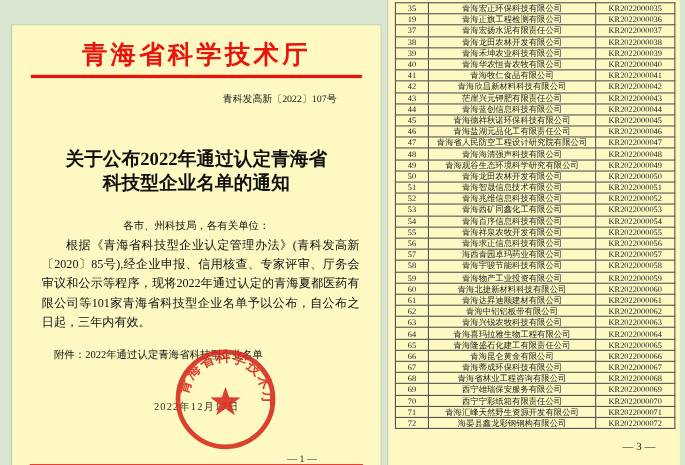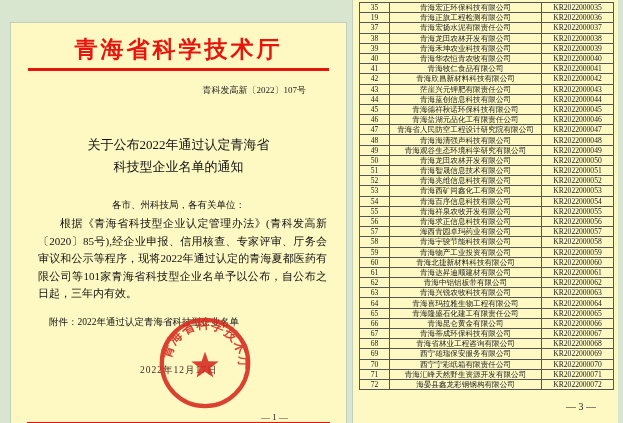--- a/index.html
+++ b/index.html
@@ -10,21 +10,21 @@
   }
   .page{position:absolute;background:#fef9c3;}
   
   .page-left{left:10px;top:22px;width:337px;height:412px;border:1px solid #c3cdbd;box-sizing:border-box;}
   .agency-title{
     margin-top:11px;text-align:center;font-size:23px;font-weight:bold;
     color:#e8150d;letter-spacing:3px;white-space:nowrap;
   }
   .red-rule{margin:3px 17px 0 17px;height:3px;background:#e8150d;}
   .doc-number{margin-top:13px;padding-right:40px;text-align:right;font-size:9px;color:#1a1a1a;font-weight:normal;}
-  .notice-title{margin-top:37px;text-align:center;font-size:13px;font-weight:normal;line-height:22px;color:#111;}
+  .notice-title{margin-top:37px;text-align:center;font-size:17px;font-weight:bold;line-height:22px;color:#111;}
   .salutation{margin:21px 19px 0 19px;font-size:9.5px;color:#111;text-align:center;}
   .body-par{
     margin:3px 19px 0 27px;font-size:11px;line-height:17.5px;color:#111;
     text-align:justify;text-indent:2em;
   }
   .attachment{margin:13px 19px 0 19px;font-size:9.5px;color:#111;text-indent:2em;}
   .seal-wrap{position:absolute;left:146px;top:292px;width:96px;height:96px;z-index:2;opacity:.88;}
   .seal-date{
     position:absolute;left:129px;top:341px;font-size:9.5px;color:#42281f;
     z-index:1;font-weight:normal;letter-spacing:1px;

